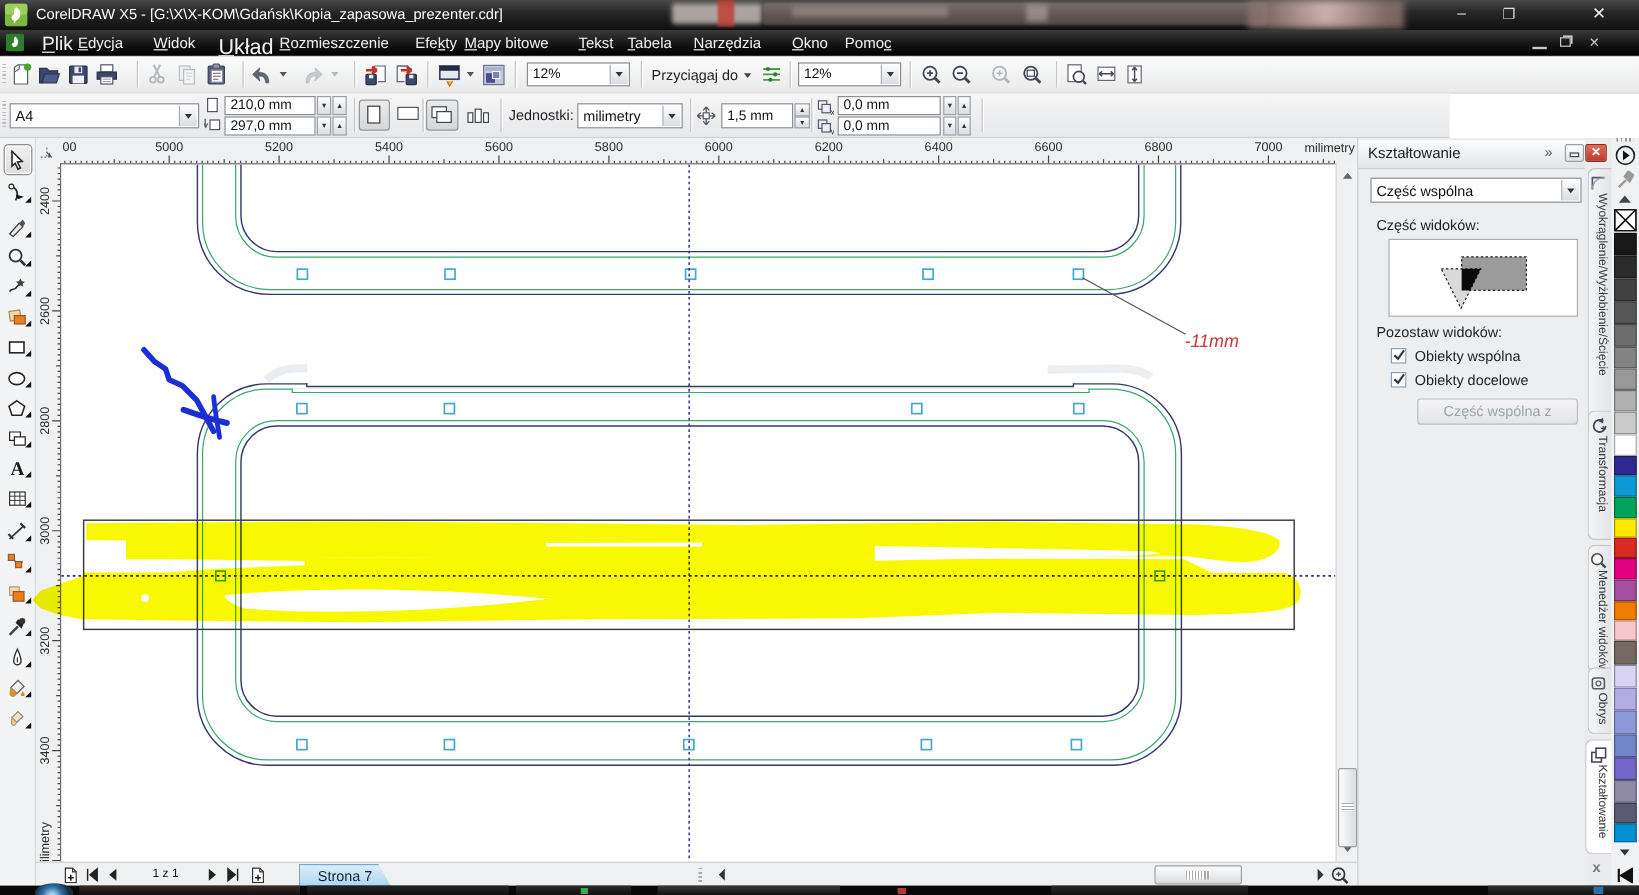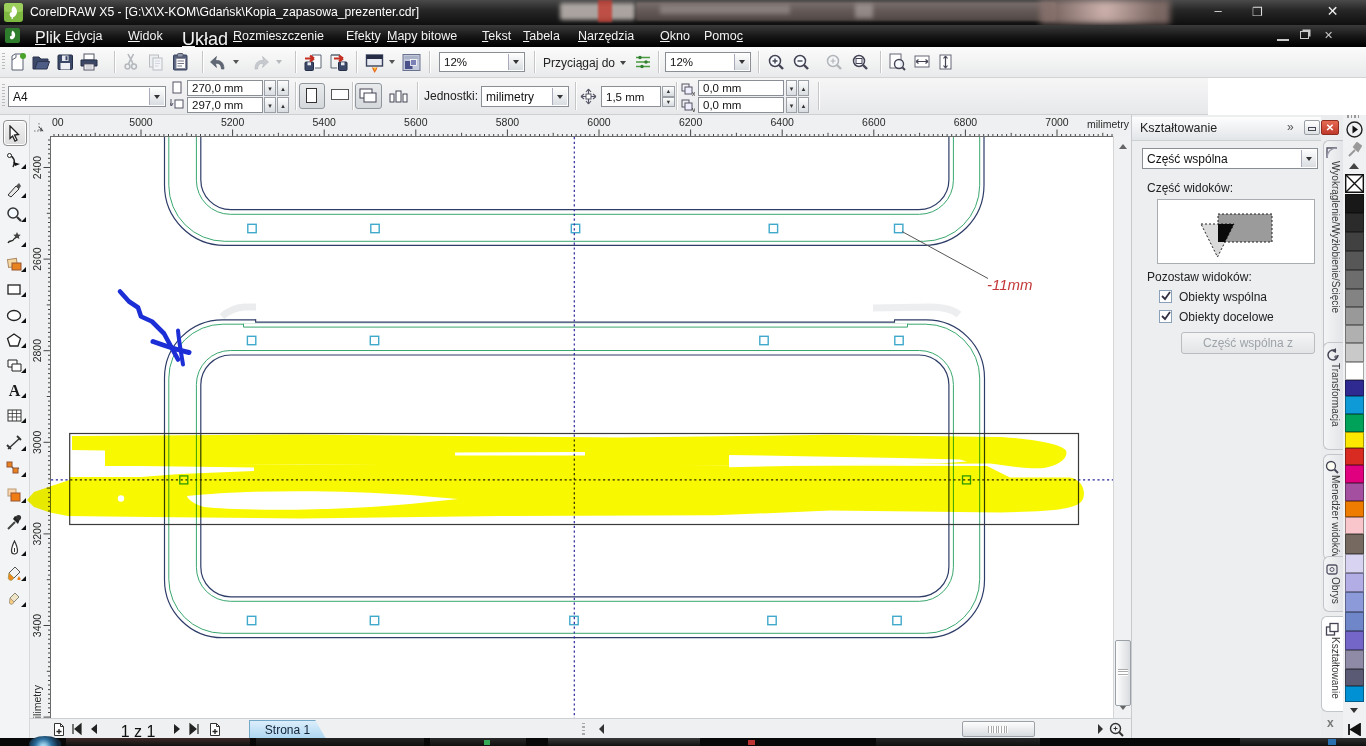--- a/index.html
+++ b/index.html
@@ -187,21 +187,21 @@
     <div class="fld abs" style="left:8px;top:8px;width:158px;height:21px;font-size:12px">A4<div class="cmb-ar">
         <div class="car"></div>
       </div></div>
     <svg class="abs" style="left:170px;top:3px" width="14" height="14">
       <rect x="3" y="1" width="8" height="11" fill="#fff" stroke="#556"></rect>
     </svg>
     <svg class="abs" style="left:170px;top:19px" width="14" height="14">
       <path d="M1 2 v7 M0 6 l1.5 3 1.5-3" stroke="#556" fill="none"></path>
       <rect x="5" y="3" width="8" height="8" fill="#fff" stroke="#556"></rect>
     </svg>
-    <div class="fld abs" style="left:187px;top:2px;width:76px;height:16px">270,0 mm</div>
+    <div class="fld abs" style="left:187px;top:2px;width:76px;height:16px">210,0 mm</div>
     <div class="fld abs" style="left:187px;top:19px;width:76px;height:16px">297,0 mm</div>
     <div class="abs" style="left:264px;top:2px;width:12px;height:16px;background:linear-gradient(#fdfdfd,#d9dde1);border:1px solid #9aa0a6;text-align:center;font-size:7px;color:#333;line-height:15px">▾</div>
     <div class="abs" style="left:277px;top:2px;width:12px;height:16px;background:linear-gradient(#fdfdfd,#d9dde1);border:1px solid #9aa0a6;text-align:center;font-size:7px;color:#333;line-height:15px">▴</div>
     <div class="abs" style="left:264px;top:19px;width:12px;height:16px;background:linear-gradient(#fdfdfd,#d9dde1);border:1px solid #9aa0a6;text-align:center;font-size:7px;color:#333;line-height:15px">▾</div>
     <div class="abs" style="left:277px;top:19px;width:12px;height:16px;background:linear-gradient(#fdfdfd,#d9dde1);border:1px solid #9aa0a6;text-align:center;font-size:7px;color:#333;line-height:15px">▴</div>
     <div class="abs" style="left:299px;top:5px;width:26px;height:26px;border:1px solid #8f969c;border-radius:3px;background:linear-gradient(#e8eaec,#d5d8db)"></div>
     <div class="abs" style="left:306px;top:10px;width:11px;height:15px;border:1.3px solid #333;background:#fff"></div>
     <div class="abs" style="left:331px;top:8px;width:18px;height:11px;border:1.3px solid #555;background:#fff;margin-top:3px"></div>
     <div class="abs" style="left:355px;top:5px;width:27px;height:26px;border:1px solid #8f969c;border-radius:3px;background:linear-gradient(#e8eaec,#d5d8db)"></div>
     <svg class="abs" style="left:358px;top:9px" width="22" height="18">
@@ -549,33 +549,33 @@
       <path d="M2.5 13.5 V1.5 h6 l3 3 v9 Z" fill="#fff" stroke="#333"></path>
       <path d="M8.5 1.5 v3 h3" fill="none" stroke="#333"></path>
       <path d="M4.5 9.5 h5 M7 7 v5" stroke="#222" stroke-width="1.3"></path>
     </svg>
     <svg class="abs" style="left:40px;top:3px" width="14" height="14" viewBox="0 0 14 14">
       <path d="M3 2 v10 M11 2 L5 7 L11 12 Z" fill="#222" stroke="#222" stroke-width="1.2"></path>
     </svg>
     <svg class="abs" style="left:57px;top:3px" width="14" height="14" viewBox="0 0 14 14">
       <path d="M10 2 L4 7 L10 12 Z" fill="#222"></path>
     </svg>
-    <div class="abs" style="left:78px;top:4px;width:60px;font-size:16px;color:#111;text-align:center">1 z 1</div>
+    <div class="abs" style="left:78px;top:4px;width:60px;font-size:10px;color:#111;text-align:center">1 z 1</div>
     <svg class="abs" style="left:140px;top:3px" width="14" height="14" viewBox="0 0 14 14">
       <path d="M4 2 L10 7 L4 12 Z" fill="#222"></path>
     </svg>
     <svg class="abs" style="left:157px;top:3px" width="14" height="14" viewBox="0 0 14 14">
       <path d="M11 2 v10 M3 2 L9 7 L3 12 Z" fill="#222" stroke="#222" stroke-width="1.2"></path>
     </svg>
     <svg class="abs" style="left:178px;top:3px" width="14" height="14" viewBox="0 0 14 14">
       <path d="M2.5 13.5 V1.5 h6 l3 3 v9 Z" fill="#fff" stroke="#333"></path>
       <path d="M8.5 1.5 v3 h3" fill="none" stroke="#333"></path>
       <path d="M4.5 9.5 h5 M7 7 v5" stroke="#222" stroke-width="1.3"></path>
     </svg>
-    <div class="abs" style="left:219px;top:1px;width:77px;height:19px;background:linear-gradient(#dceefb,#aed7f2);border:1px solid #74a8c8;clip-path:polygon(0 0,86% 0,100% 100%,0 100%);font-size:12px;color:#123;text-align:center;line-height:18px">Strona 1</div>
+    <div class="abs" style="left:219px;top:1px;width:77px;height:19px;background:linear-gradient(#dceefb,#aed7f2);border:1px solid #74a8c8;clip-path:polygon(0 0,86% 0,100% 100%,0 100%);font-size:12px;color:#123;text-align:center;line-height:18px">Strona 7</div>
     <div class="abs" style="left:552px;top:4px;width:3px;height:12px;background:repeating-linear-gradient(#aaa 0 1.5px,transparent 1.5px 3.5px)"></div>
     <svg class="abs" style="left:565px;top:3px" width="14" height="14" viewBox="0 0 14 14">
       <path d="M9 2 L4 7 L9 12 Z" fill="#333"></path>
     </svg>
     <div class="abs" style="left:932px;top:2px;width:73px;height:16px;background:linear-gradient(#fdfdfd,#d9dcdf);border:1px solid #9ba1a7;border-radius:2px"></div>
     <div class="abs" style="left:958px;top:7px;width:20px;height:7px;background:repeating-linear-gradient(90deg,#aaa 0 1px,#fff 1px 2.6px)"></div>
     <svg class="abs" style="left:1063px;top:3px" width="14" height="14" viewBox="0 0 14 14">
       <path d="M5 2 L10 7 L5 12 Z" fill="#333"></path>
     </svg>
     <svg class="abs" style="left:1078px;top:2px" width="17" height="17">

